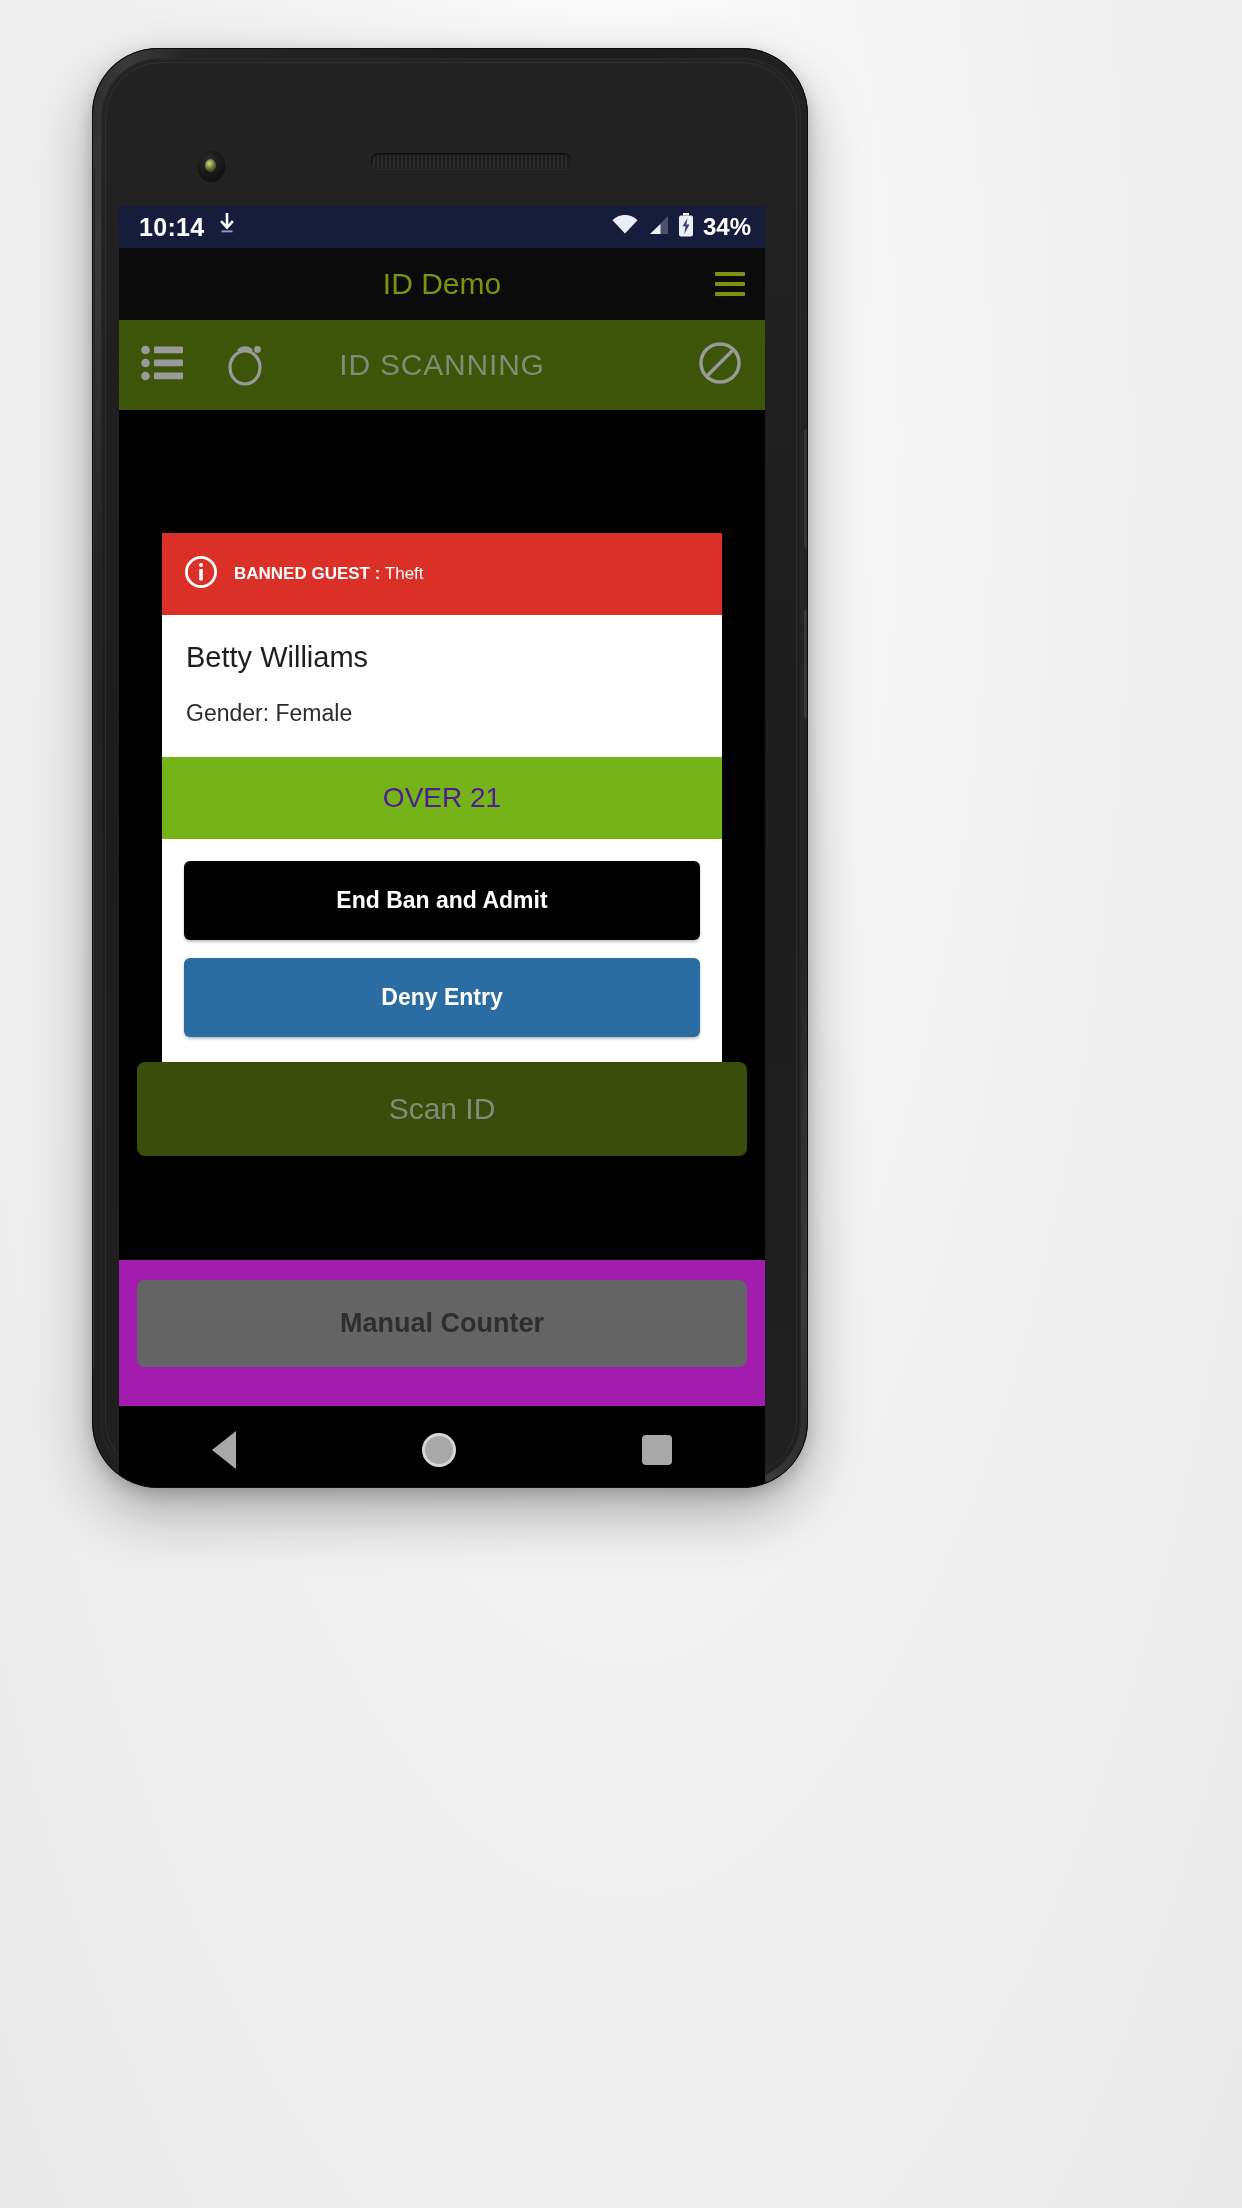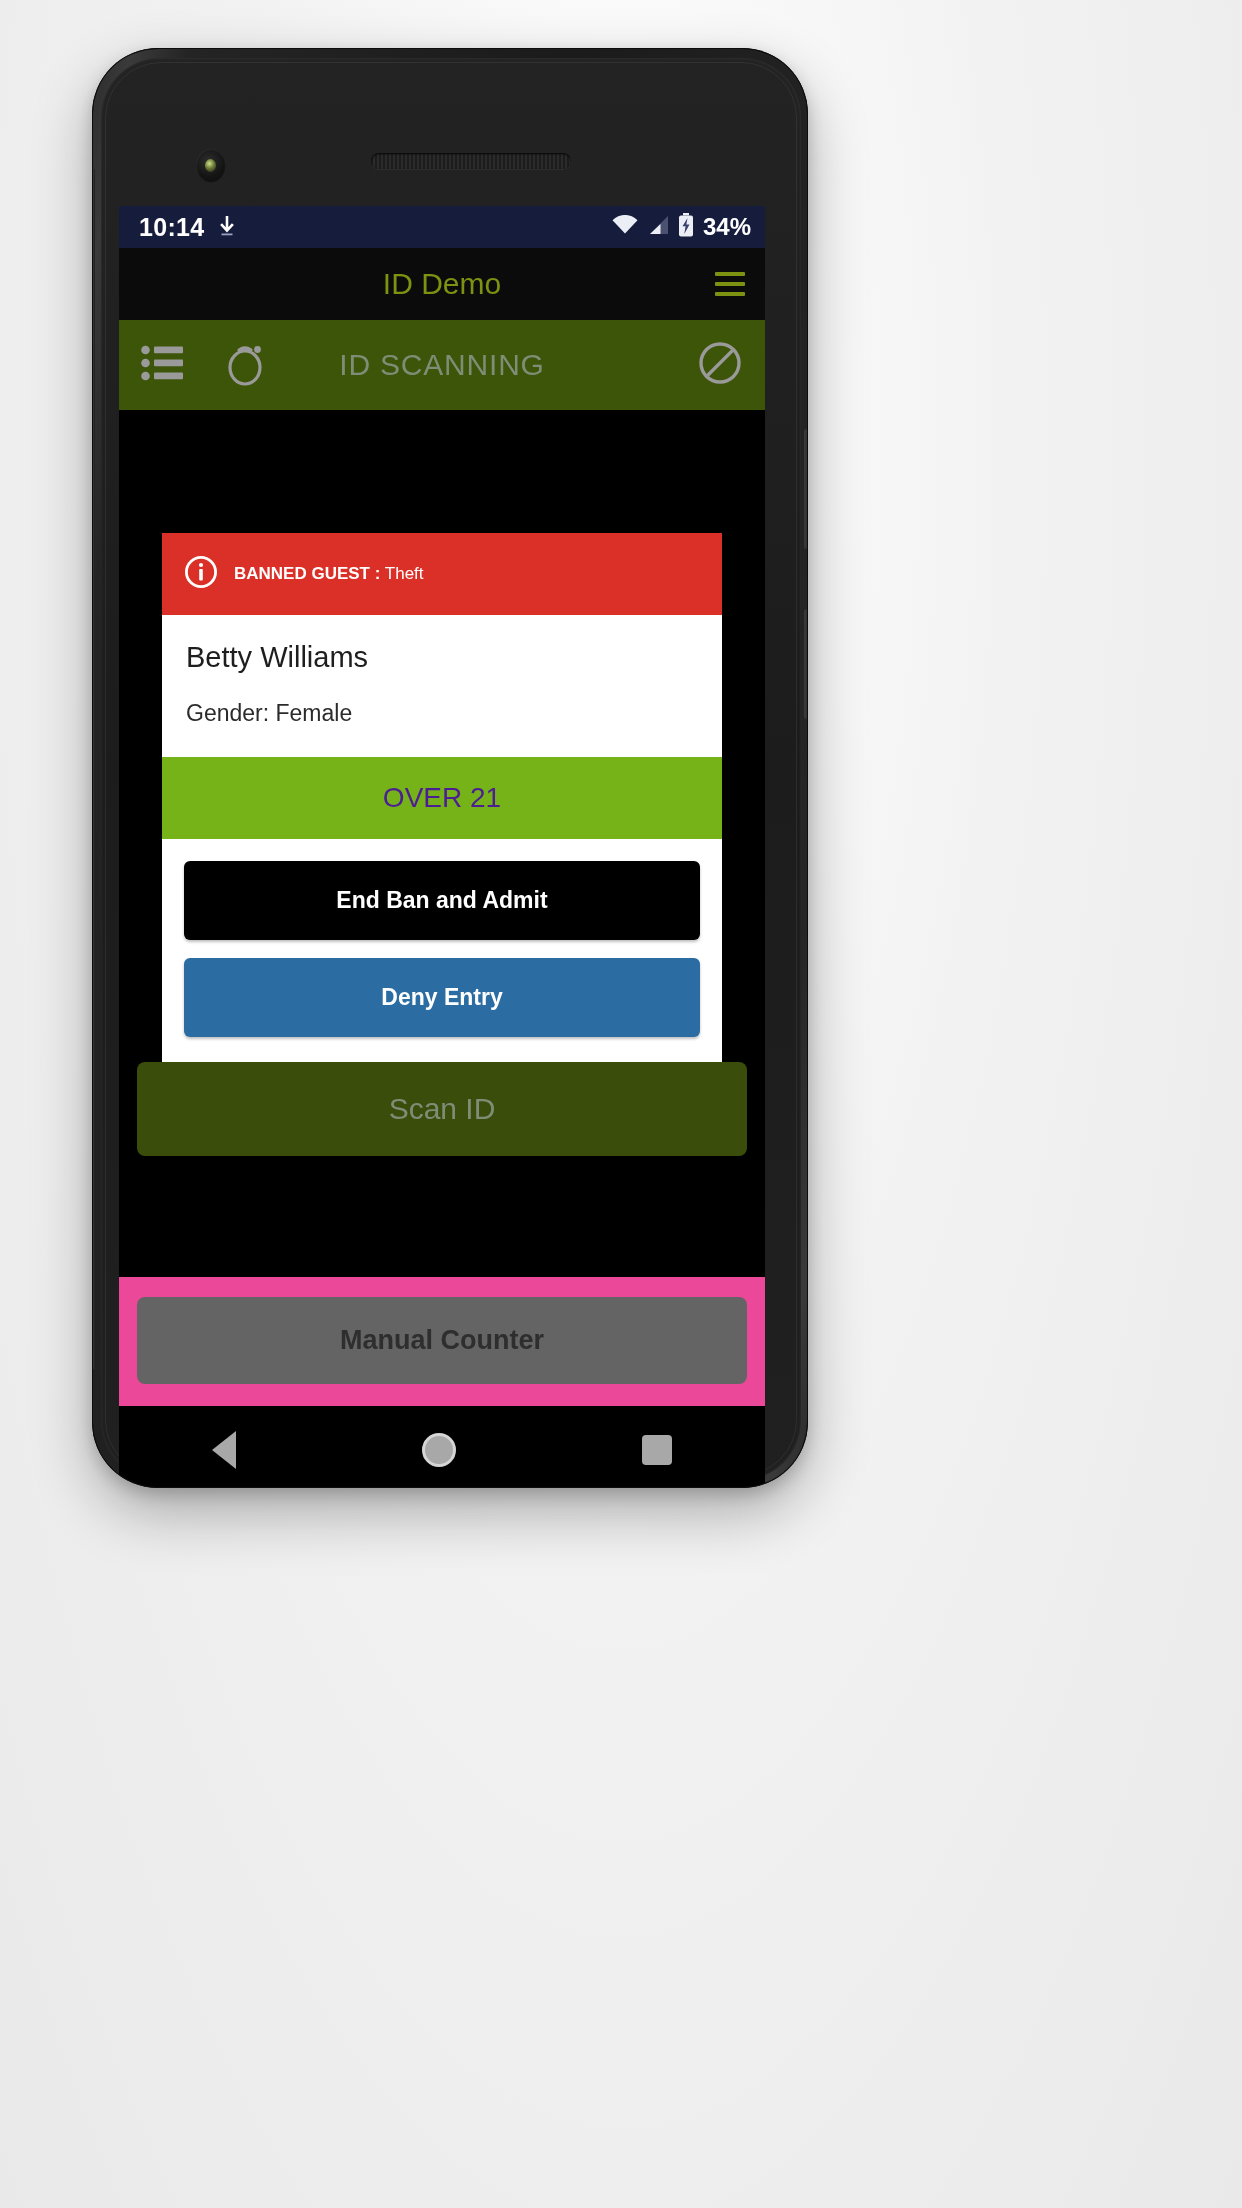--- a/index.html
+++ b/index.html
@@ -87,21 +87,21 @@
     position:absolute; left:26px; top:157px; width:646px; height:1200px;
     background:#000; overflow:hidden;
   }
 
   
   .statusbar{
     height:42px; background:#161c3c; color:#fff;
     display:flex; align-items:center; justify-content:space-between;
     padding:0 14px 0 20px;
   }
-  .sb-left{ display:flex; align-items:flex-end; gap:14px; }
+  .sb-left{ display:flex; align-items:flex-start; gap:14px; }
   .sb-time{ font-size:25px; font-weight:700; letter-spacing:.3px; }
   .sb-right{ display:flex; align-items:center; gap:9px; }
   .sb-pct{ font-size:24px; font-weight:700; }
 
   
   .appbar{
     height:72px; background:#0b0b0b;
     display:flex; align-items:center; justify-content:center;
     position:relative;
   }
@@ -172,21 +172,21 @@
   .scan-btn{
     width:100%; border:none; border-radius:8px;
     background:#3a4d0a; color:#7e8d76; font-size:30px;
     padding:30px 0; cursor:pointer;
     font-family:"Liberation Sans", sans-serif;
   }
 
   
   .counter-bar{
     position:absolute; left:0; right:0; bottom:0;
-    background:#ec4899; padding:20px 18px 22px;
+    background:#a21caf; padding:20px 18px 39px;
   }
   .counter-btn{
     width:100%; border:none; border-radius:8px;
     background:#646464; color:#2e2e2e; font-size:27px; font-weight:700;
     padding:28px 0; cursor:pointer;
     font-family:"Liberation Sans", sans-serif;
   }
 
   
   .navbar{

